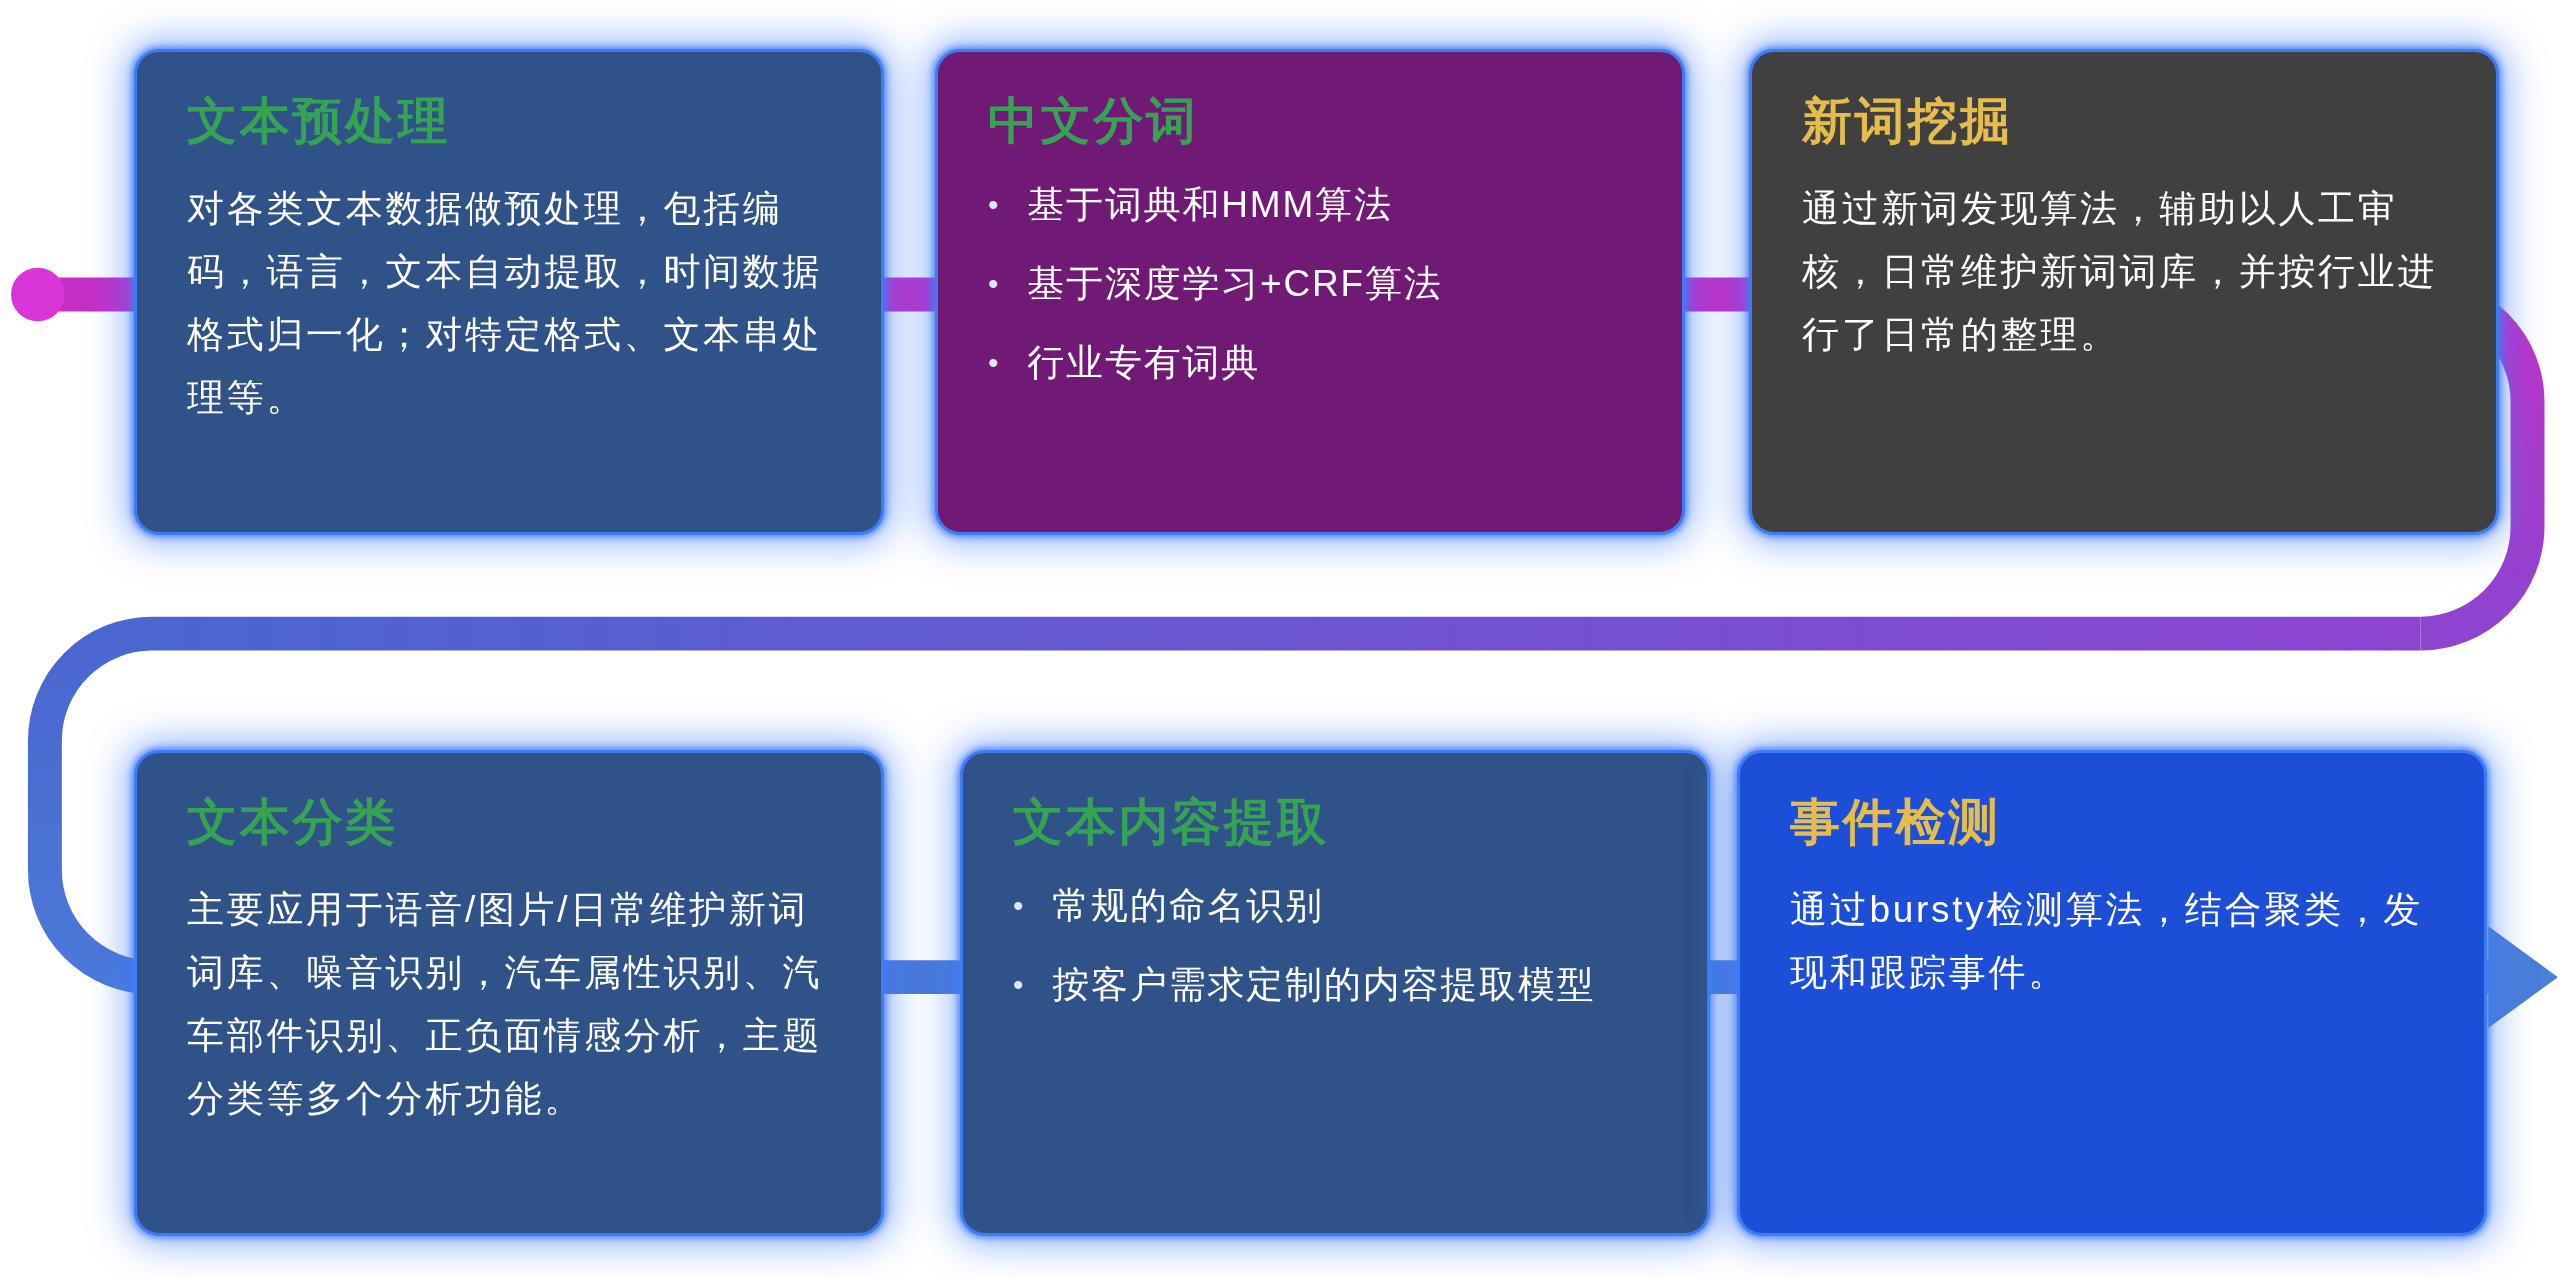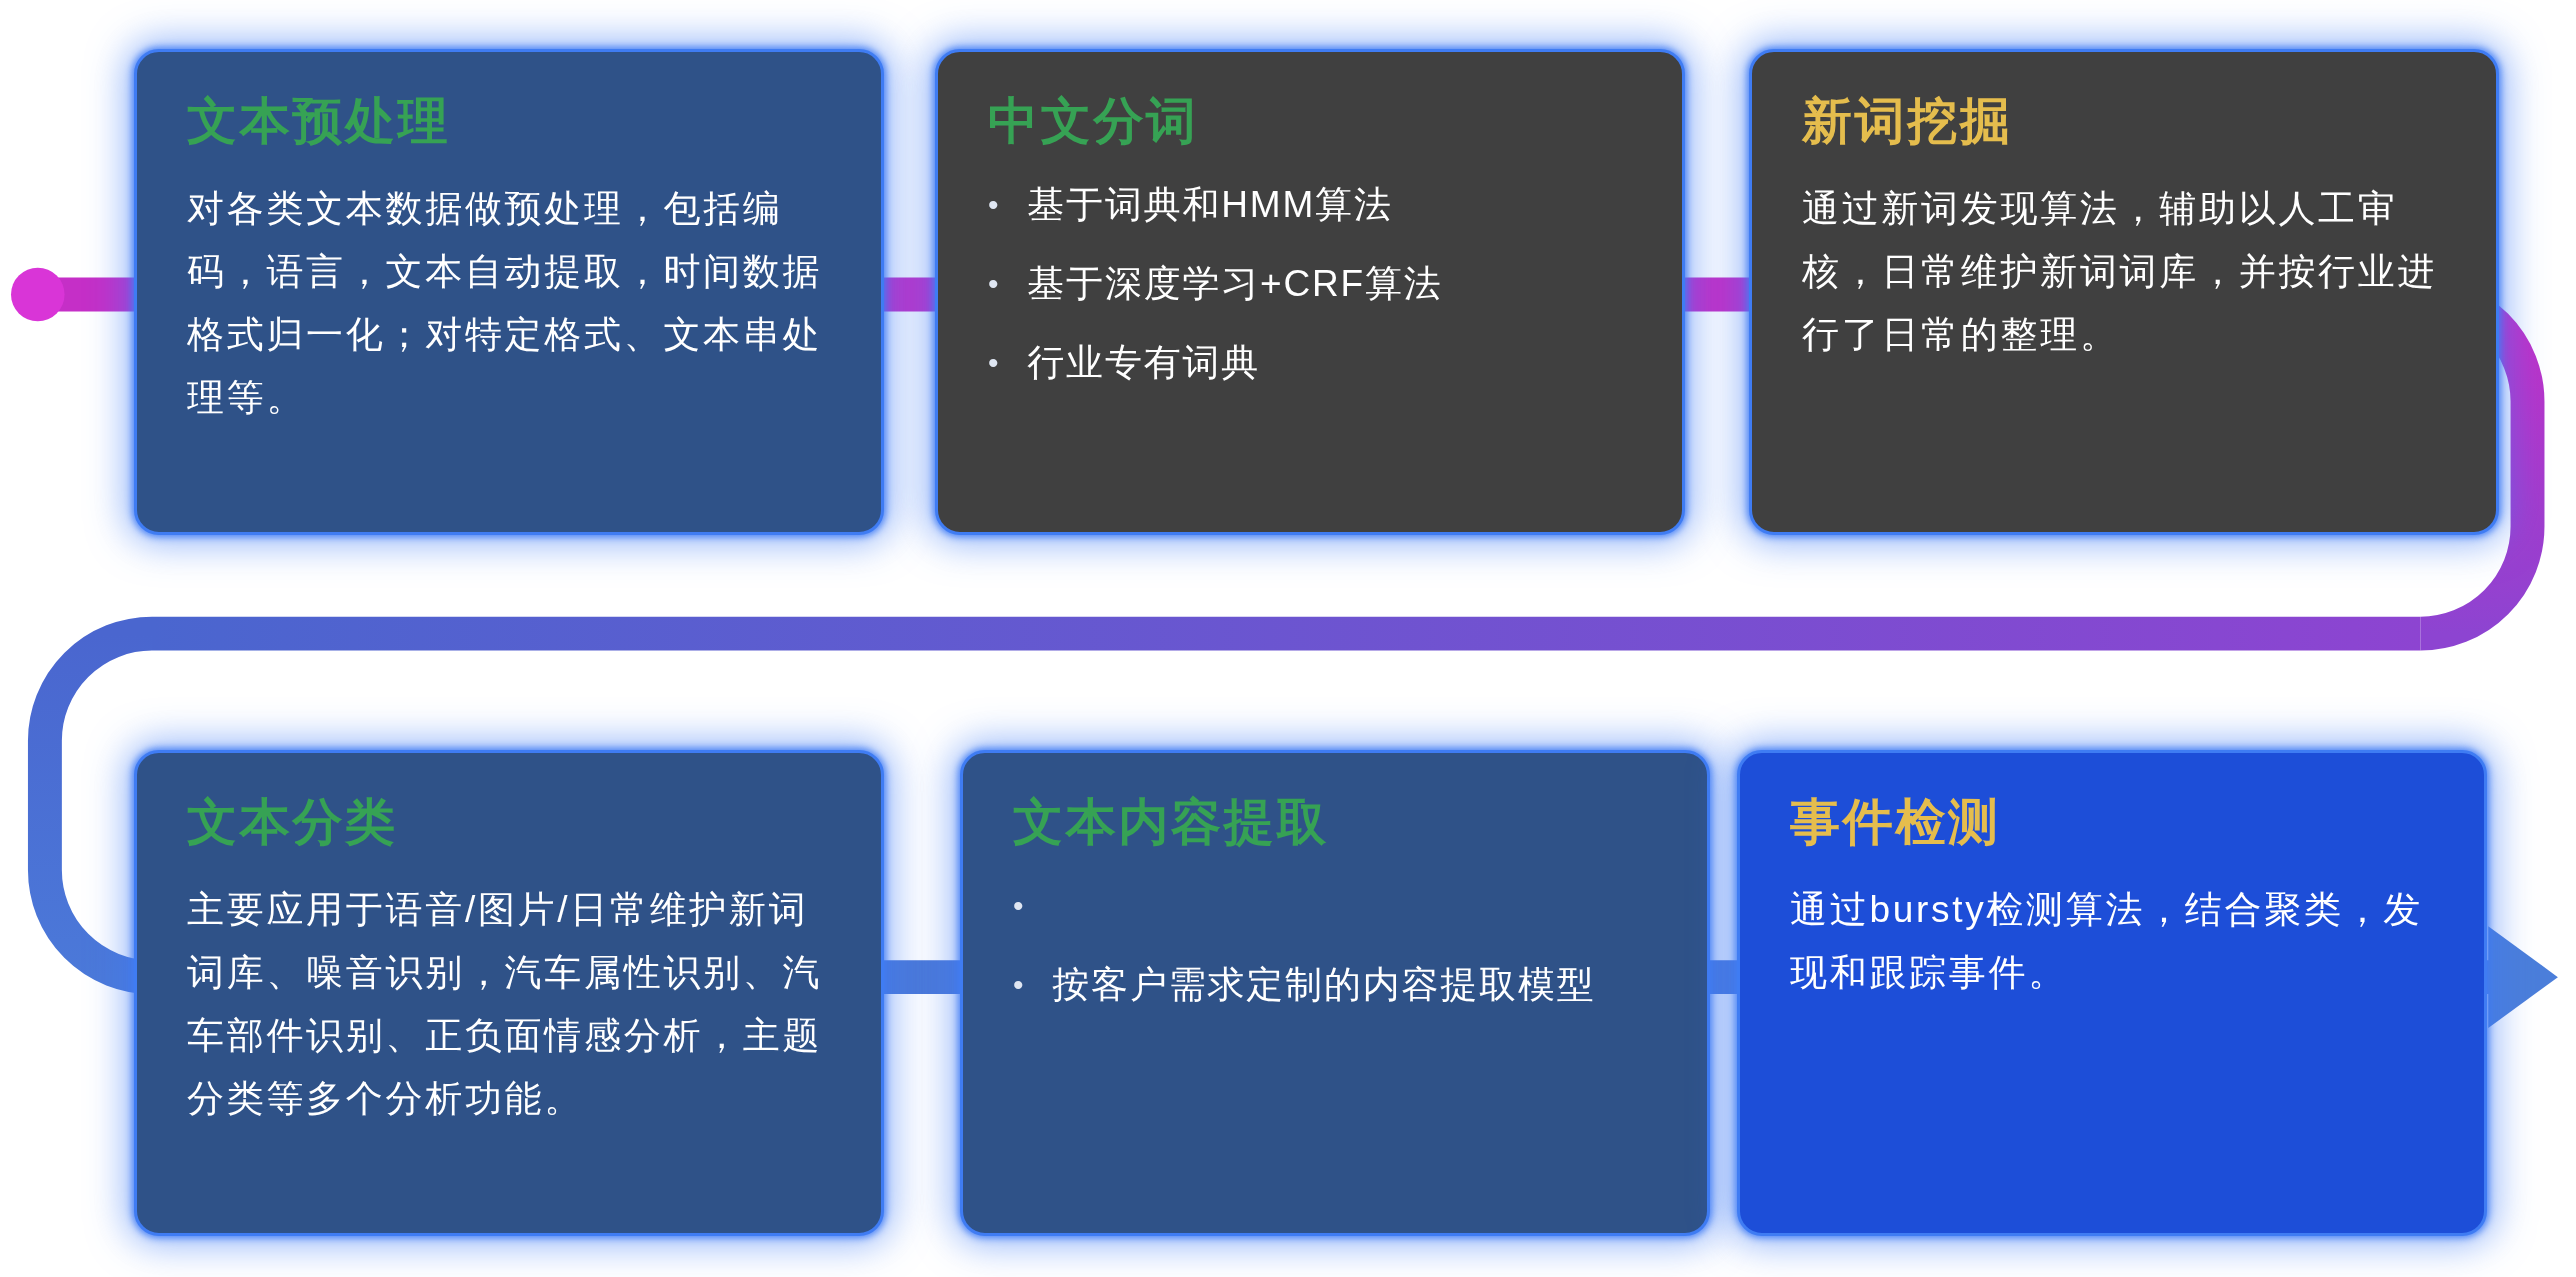--- a/index.html
+++ b/index.html
@@ -93,21 +93,21 @@
 
     <circle cx="42" cy="330" r="30" fill="#d935d7"></circle>
     <polygon points="2788,1038 2866,1095 2788,1152" fill="#4b7eda"></polygon>
   </svg>
 
   <div class="card pos-r1c1" style="background-color: rgb(47, 82, 136);">
     <h2 class="card-title" style="color: rgb(54, 162, 84);">文本预处理</h2>
     <p class="card-body">对各类文本数据做预处理，包括编码，语言，文本自动提取，时间数据格式归一化；对特定格式、文本串处理等。</p>
   </div>
 
-  <div class="card pos-r1c2" style="background-color: #404040;">
+  <div class="card pos-r1c2" style="background-color: #701a75;">
     <h2 class="card-title" style="color: rgb(54, 162, 84);">中文分词</h2>
     <ul class="bullet-list">
       <li class="bullet-item">
         <span class="bullet-dot">•</span>
         <span>基于词典和HMM算法</span>
       </li>
       <li class="bullet-item">
         <span class="bullet-dot">•</span>
         <span>基于深度学习+CRF算法</span>
       </li>
@@ -126,20 +126,21 @@
   <div class="card pos-r2c1" style="background-color: rgb(47, 82, 136);">
     <h2 class="card-title" style="color: rgb(54, 162, 84);">文本分类</h2>
     <p class="card-body">主要应用于语音/图片/日常维护新词词库、噪音识别，汽车属性识别、汽车部件识别、正负面情感分析，主题分类等多个分析功能。</p>
   </div>
 
   <div class="card pos-r2c2" style="background-color: rgb(47, 82, 136);">
     <h2 class="card-title" style="color: rgb(54, 162, 84);">文本内容提取</h2>
     <ul class="bullet-list">
       <li class="bullet-item">
         <span class="bullet-dot">•</span>
+        <span>常规的命名识别</span>
       </li>
       <li class="bullet-item">
         <span class="bullet-dot">•</span>
         <span>按客户需求定制的内容提取模型</span>
       </li>
     </ul>
   </div>
 
   <div class="card pos-r2c3" style="background-color: #1d4ed8;">
     <h2 class="card-title" style="color: rgb(229, 189, 77);">事件检测</h2>

